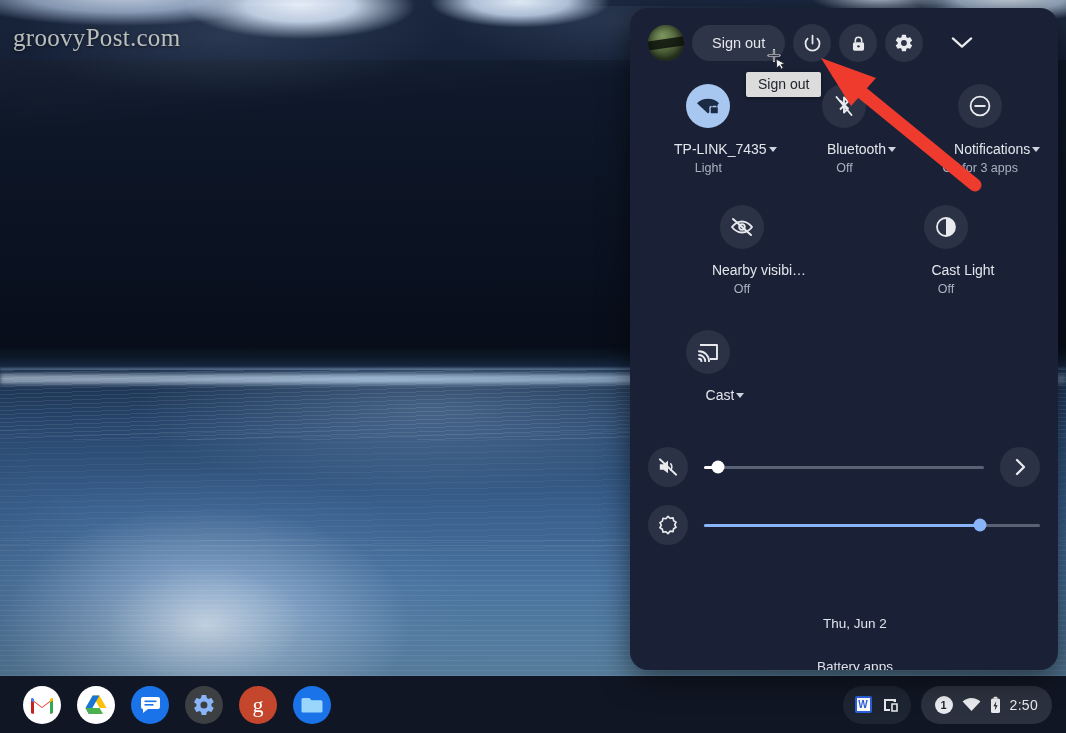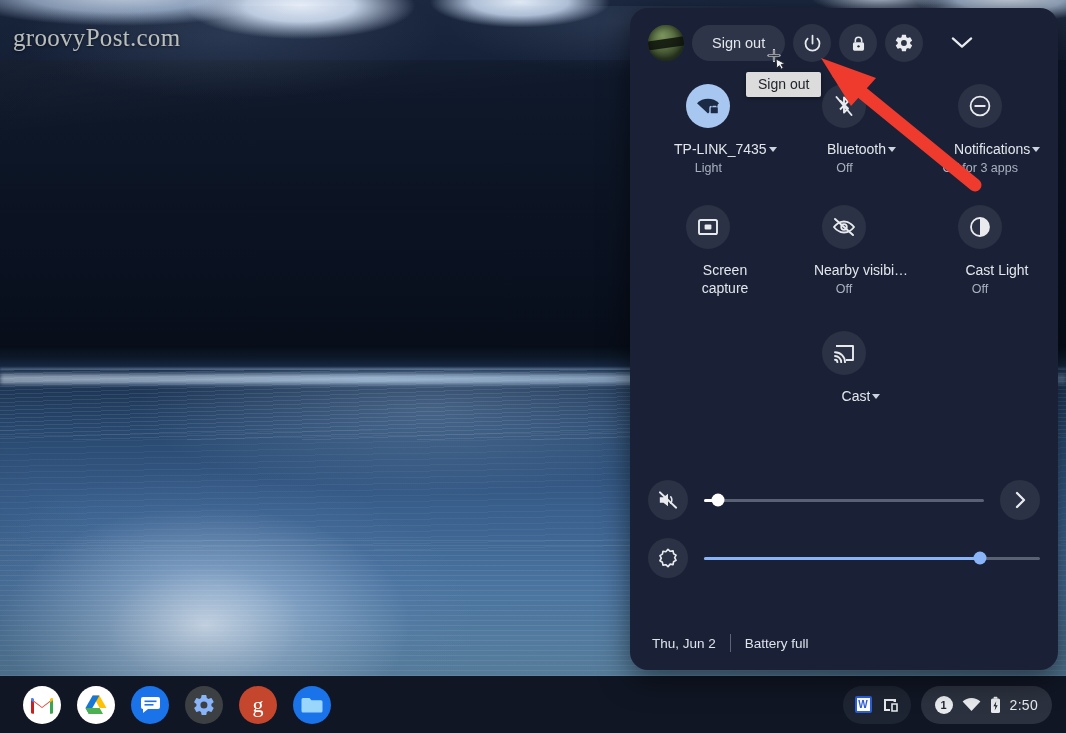--- a/index.html
+++ b/index.html
@@ -201,21 +201,21 @@
   .track.bright .fill { background:#8ab4f8; height:3px; }
   .track.bright .thumb { background:#8ab4f8; }
   #vol-next {
     width:40px; height:40px; border-radius:50%; background:rgba(232,234,237,.085);
     display:flex;align-items:center;justify-content:center;flex:none;cursor:pointer;
   }
 
   #qs-footer {
     position:absolute; left:0; right:0; bottom:0; height:54px;
     display:flex; align-items:center; padding-left:22px; gap:14px;
-    color:#dfe3ea; font-size:13.5px;
+    color:#dfe3ea; font-size:13.5px;flex-direction:column;
   }
   .fdiv { width:1px; height:18px; background:rgba(220,226,235,.35); }
 
   
   #arrow { position:absolute; left:0; top:0; pointer-events:none; }
   
   #cursor { position:absolute; left:763px; top:45px; pointer-events:none; }
 </style>
 </head>
 <body>
@@ -383,31 +383,20 @@
         </div>
         <div class="tile-label">
           <span class="lbl">Notifications</span>
           <span class="caret"></span>
         </div>
         <div class="tile-sub">Off for 3 apps</div>
       </div>
     </div>
 
     <div class="tile-row" style="margin-top:14px;">
-      <div class="tile">
-        <div class="tile-circle">
-          <svg width="22" height="22" viewBox="0 0 22 22">
-            <rect x="2" y="4" width="18" height="14" rx="1.6" stroke="#e8eaed" stroke-width="1.9" fill="none"></rect>
-            <rect x="7.6" y="8.6" width="6.8" height="4.8" rx="1" fill="#e8eaed"></rect>
-          </svg>
-        </div>
-        <div class="tile-label two-line" style="line-height:18px;">
-          <span style="display:inline-block;max-width:72px;">Screen capture</span>
-        </div>
-      </div>
 
       <div class="tile">
         <div class="tile-circle">
           <svg width="26" height="22" viewBox="0 0 26 22">
             <path d="M3 11s4-5.5 10-5.5S23 11 23 11s-4 5.5-10 5.5S3 11 3 11z" stroke="#e8eaed" stroke-width="1.8" fill="none"></path>
             <circle cx="13" cy="11" r="2.8" stroke="#e8eaed" stroke-width="1.8" fill="none"></circle>
             <path d="M4 3l18 16" stroke="#e8eaed" stroke-width="2" stroke-linecap="round"></path>
           </svg>
         </div>
         <div class="tile-label">
@@ -423,21 +412,21 @@
             <path d="M12 3a9 9 0 0 1 0 18z" fill="#e8eaed"></path>
           </svg>
         </div>
         <div class="tile-label">
           <span class="lbl">Cast Light</span>
         </div>
         <div class="tile-sub">Off</div>
       </div>
     </div>
 
-    <div class="tile-row" style="margin-top:18px;flex-direction:column;">
+    <div class="tile-row" style="margin-top:18px;">
       <div class="tile">
         <div class="tile-circle">
           <svg width="23" height="20" viewBox="0 0 23 20">
             <path d="M3 3h17v14h-7" stroke="#e8eaed" stroke-width="1.9" fill="none" stroke-linejoin="round"></path>
             <path d="M2 16.8a2.4 2.4 0 0 1 2.4 2.4M2 13a6.2 6.2 0 0 1 6.2 6.2M2 9.2a10 10 0 0 1 10 10" stroke="#e8eaed" stroke-width="1.9" fill="none" stroke-linecap="round"></path>
           </svg>
         </div>
         <div class="tile-label">
           <span class="lbl">Cast</span>
           <span class="caret"></span>
@@ -477,21 +466,21 @@
       <div class="track bright">
         <div class="fill" style="width:82%"></div>
         <div class="thumb" style="left:82%"></div>
       </div>
     </div>
   </div>
 
   <div id="qs-footer">
     <span>Thu, Jun 2</span>
     <span class="fdiv"></span>
-    <span>Battery full</span>
+    <span>Battery apps</span>
   </div>
 </div>
 
 <div id="tooltip">Sign out</div>
 
 <svg id="cursor" width="34" height="34" viewBox="0 0 34 34">
   <g stroke="#f2f2f2" stroke-width="2.2" stroke-linecap="round">
     <path d="M11 5v11M5.5 10.5h11"></path>
   </g>
   <g stroke="#20242c" stroke-width="0.9" fill="none">

